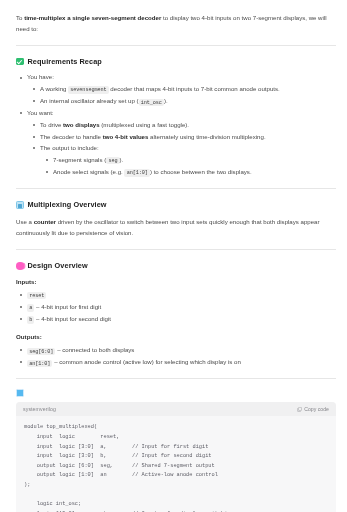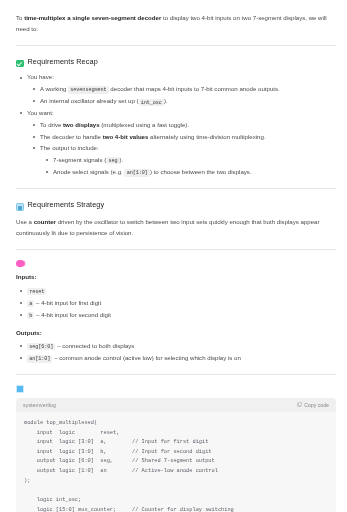--- a/index.html
+++ b/index.html
@@ -32,24 +32,24 @@
   .b { font-weight: bold; color: #1f1f1f; }
   hr.sep {
     border: 0;
     border-top: 0.6px solid #e6e6e6;
     margin: 10px 2px 10px 0;
     width: 320px;
   }
   h2.section {
     margin: 10px 0 5px 0;
     font-size: 7.3px;
-    font-weight: normal;
+    font-weight: bold;
     color: #1b1b1b;
     display: flex;
-    align-items: flex-end;
+    align-items: center;
     gap: 4px;
     letter-spacing: 0.1px;
   }
   .ico {
     display: inline-block;
     width: 7.5px; height: 7.5px;
     border-radius: 1.4px;
     flex: 0 0 auto;
     position: relative;
   }
@@ -196,28 +196,29 @@
           </ul>
         </li>
       </ul>
     </li>
   </ul>
 
   <hr class="sep">
 
   <h2 class="section">
     <span class="ico ico-blue-card"></span>
-    <span>Requirements Strategy</span>
+    <span>Multiplexing Overview</span>
   </h2>
   <p class="body"><span>Use a </span><b class="b">counter</b><span> driven by the oscillator to switch between two input sets quickly enough that both displays appear continuously lit due to persistence of vision.</span></p>
 
   <hr class="sep">
 
   <h2 class="section">
     <span class="ico ico-pink"></span>
+    <span>Design Overview</span>
   </h2>
   <p class="label">Inputs:</p>
   <ul>
     <li><span class="lt"><code class="chip">reset</code><span></span></span></li>
     <li><span class="lt"><code class="chip">a</code><span> – 4-bit input for first digit</span></span></li>
     <li><span class="lt"><code class="chip">b</code><span> – 4-bit input for second digit</span></span></li>
   </ul>
   <div class="spacer-sm"></div>
   <p class="label">Outputs:</p>
   <ul>

